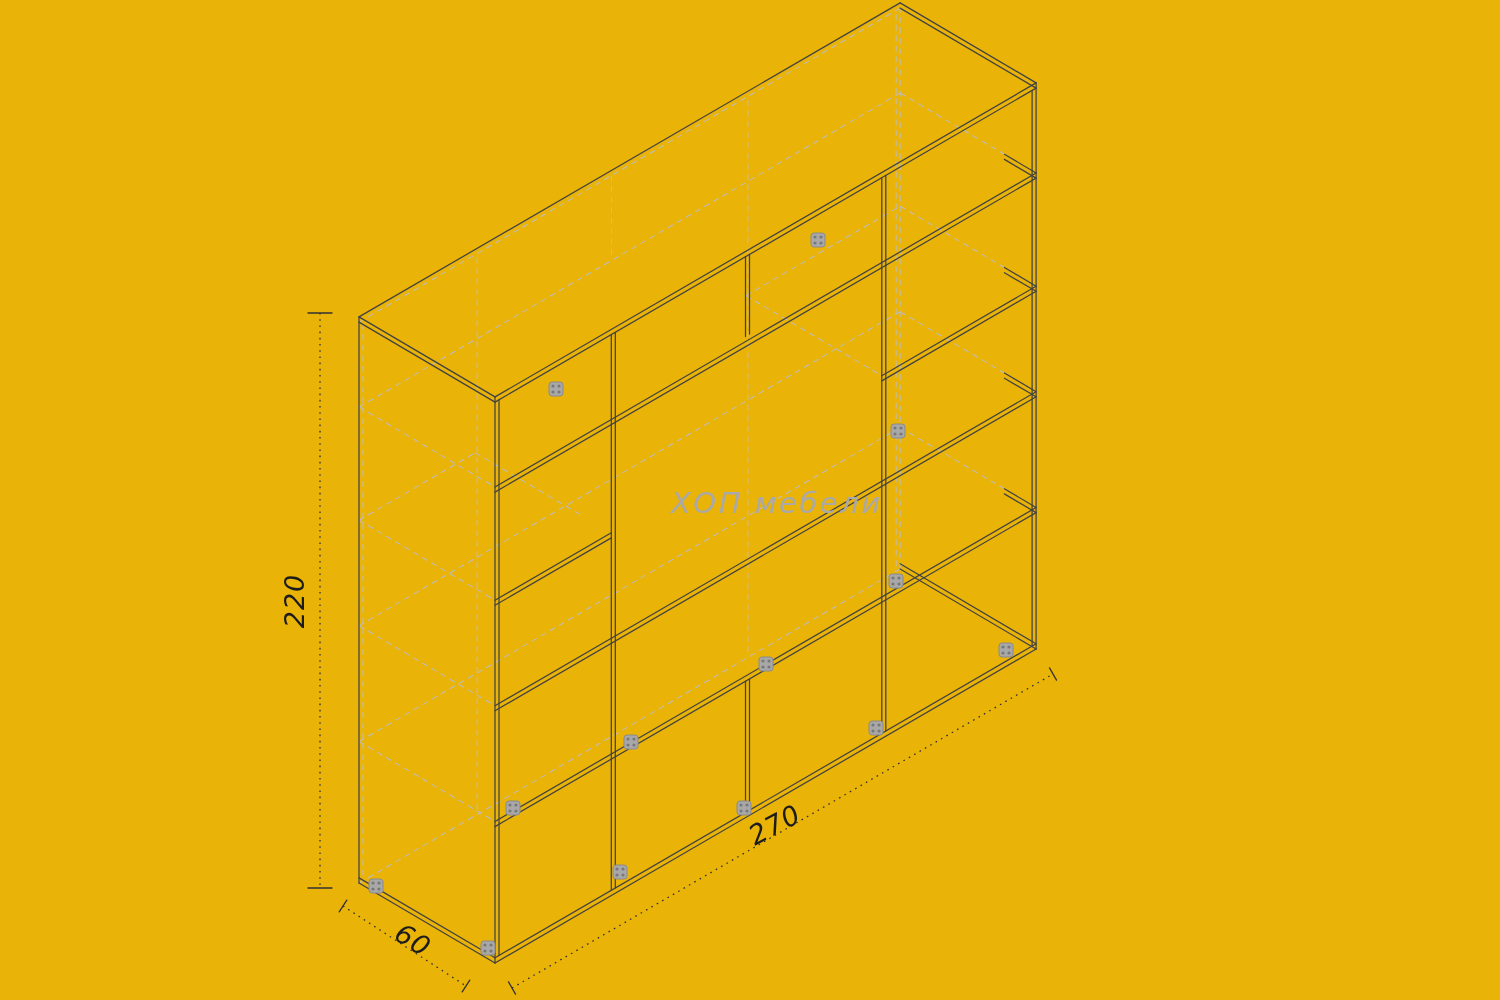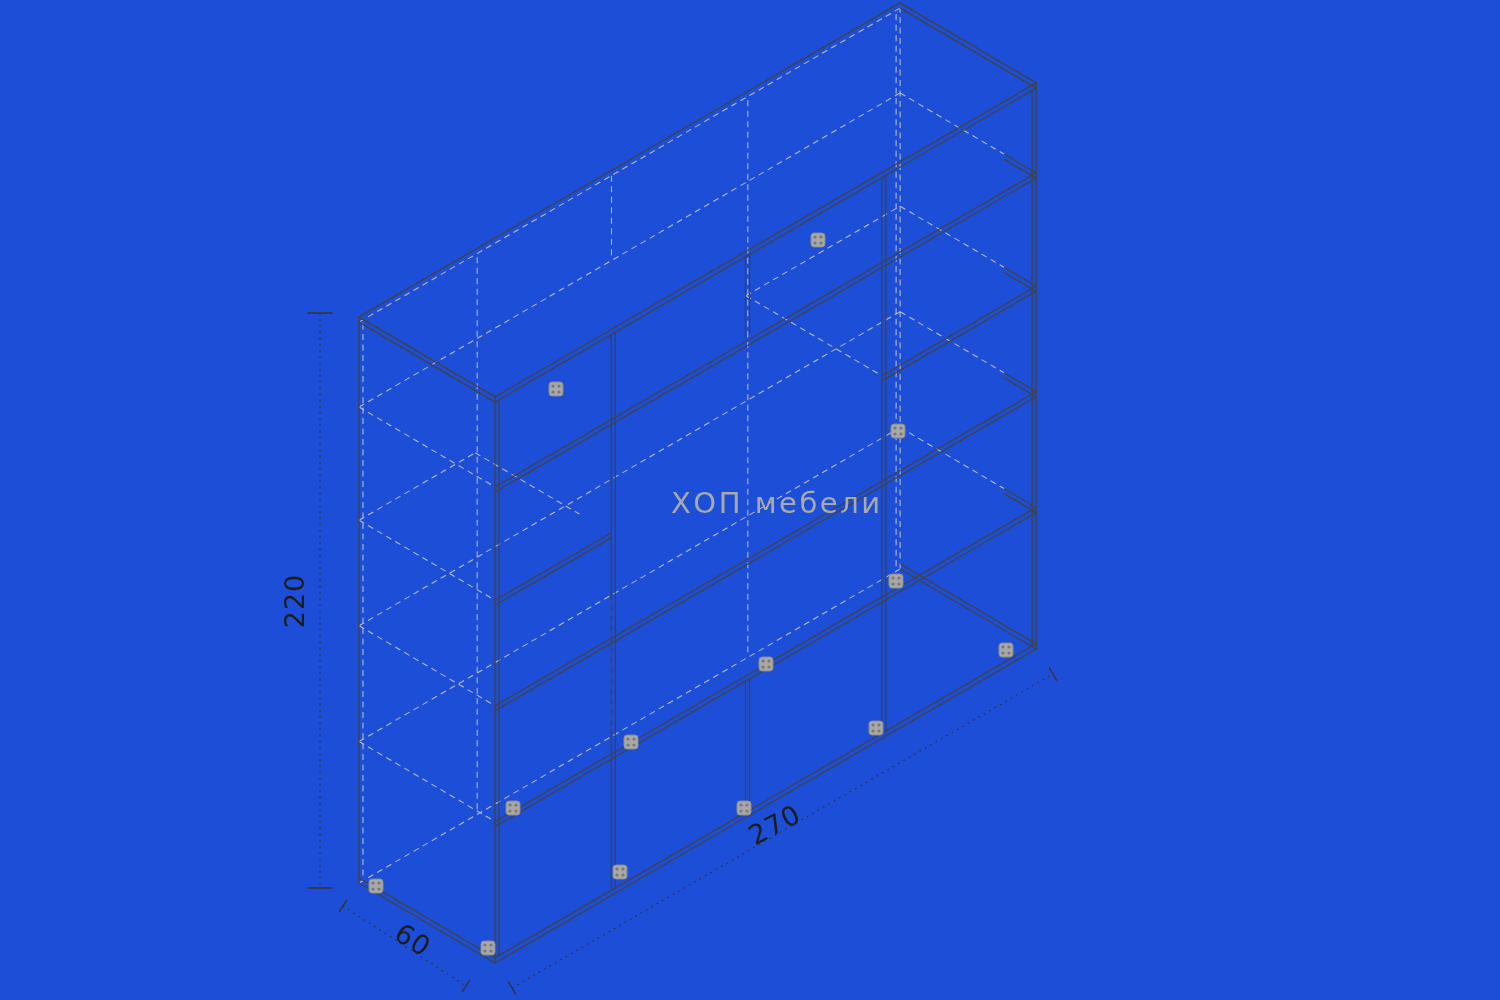--- a/index.html
+++ b/index.html
@@ -1,17 +1,17 @@
 <!DOCTYPE html>
 <html><head>
 <meta charset="utf-8">
 <style>
   html,body{margin:0;padding:0;background:#ffffff;}
-  .canvas{position:relative;width:1500px;height:1000px;background:#1d4ed8;overflow:hidden;
-          font-family:"DejaVu Sans", sans-serif;}
+  .canvas{position:relative;width:1500px;height:1000px;background:#eab308;overflow:hidden;
+          font-family:"DejaVu Sans", sans-serif;font-style:italic;}
   svg{position:absolute;left:0;top:0;}
   .ln-solid{fill:none;stroke-linecap:round;}
   .ln-hidden{fill:none;stroke-linecap:butt;}
   .dim-label{font-size:27px;letter-spacing:1px;}
   .watermark{font-size:29px;letter-spacing:2.5px;font-weight:400;}
 </style>
 </head>
 <body>
 
 <div class="canvas">

